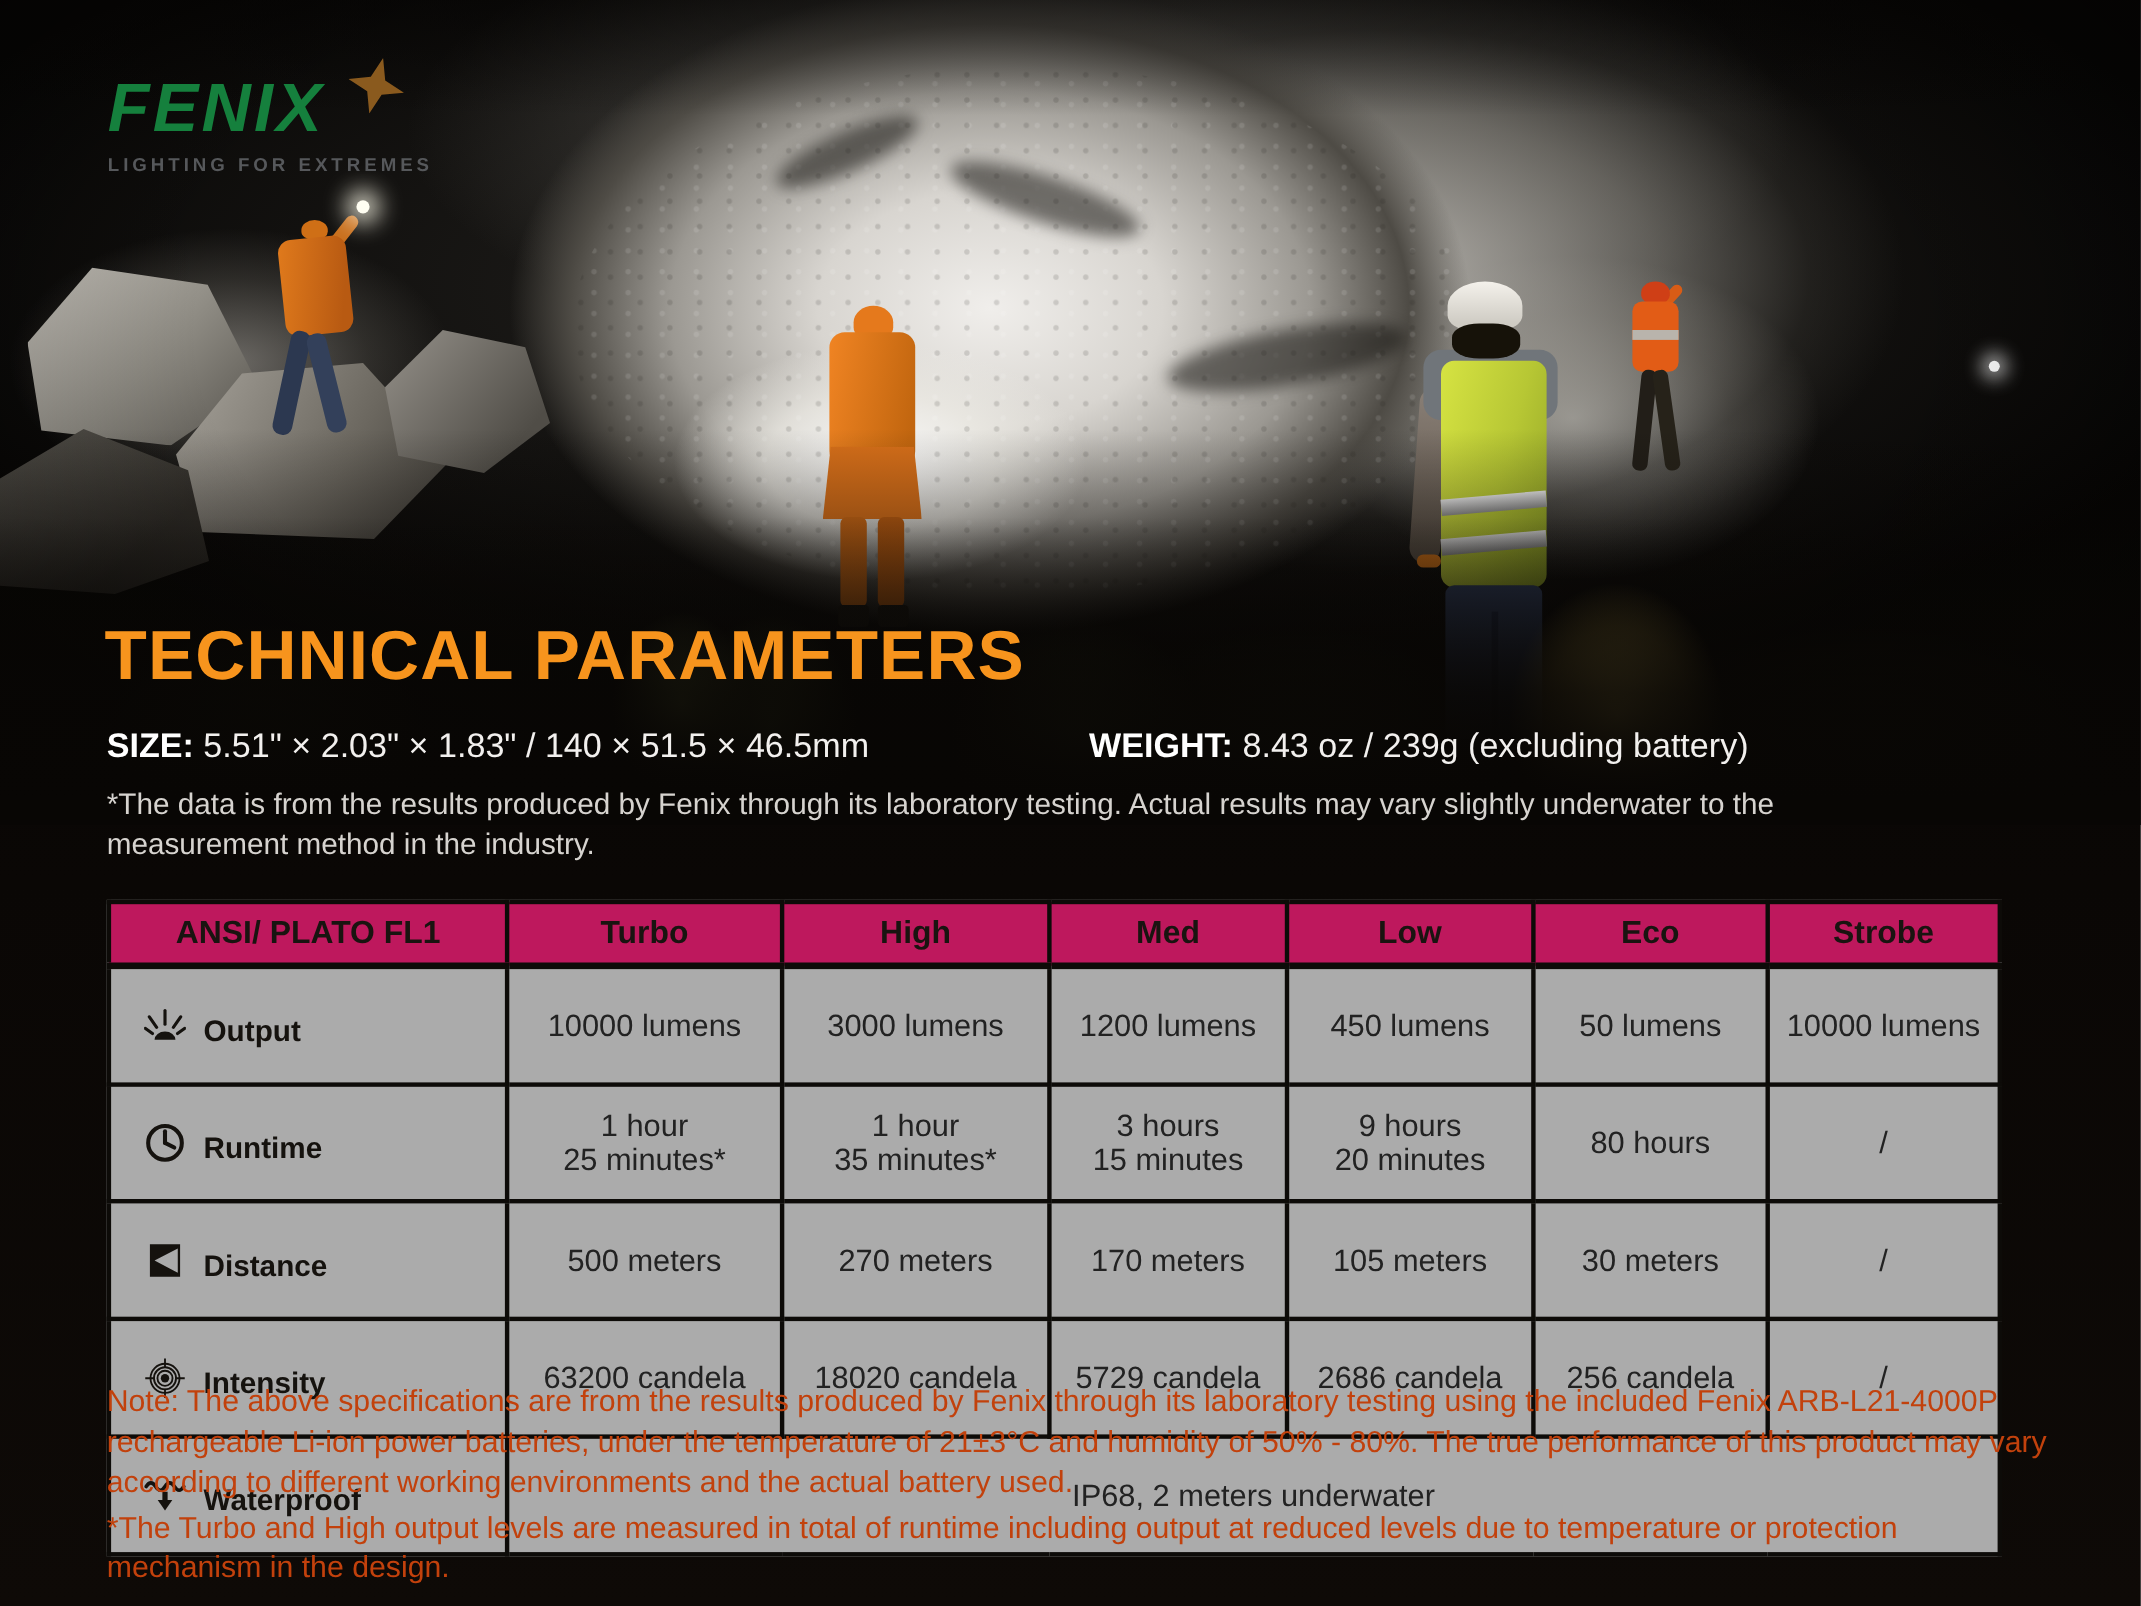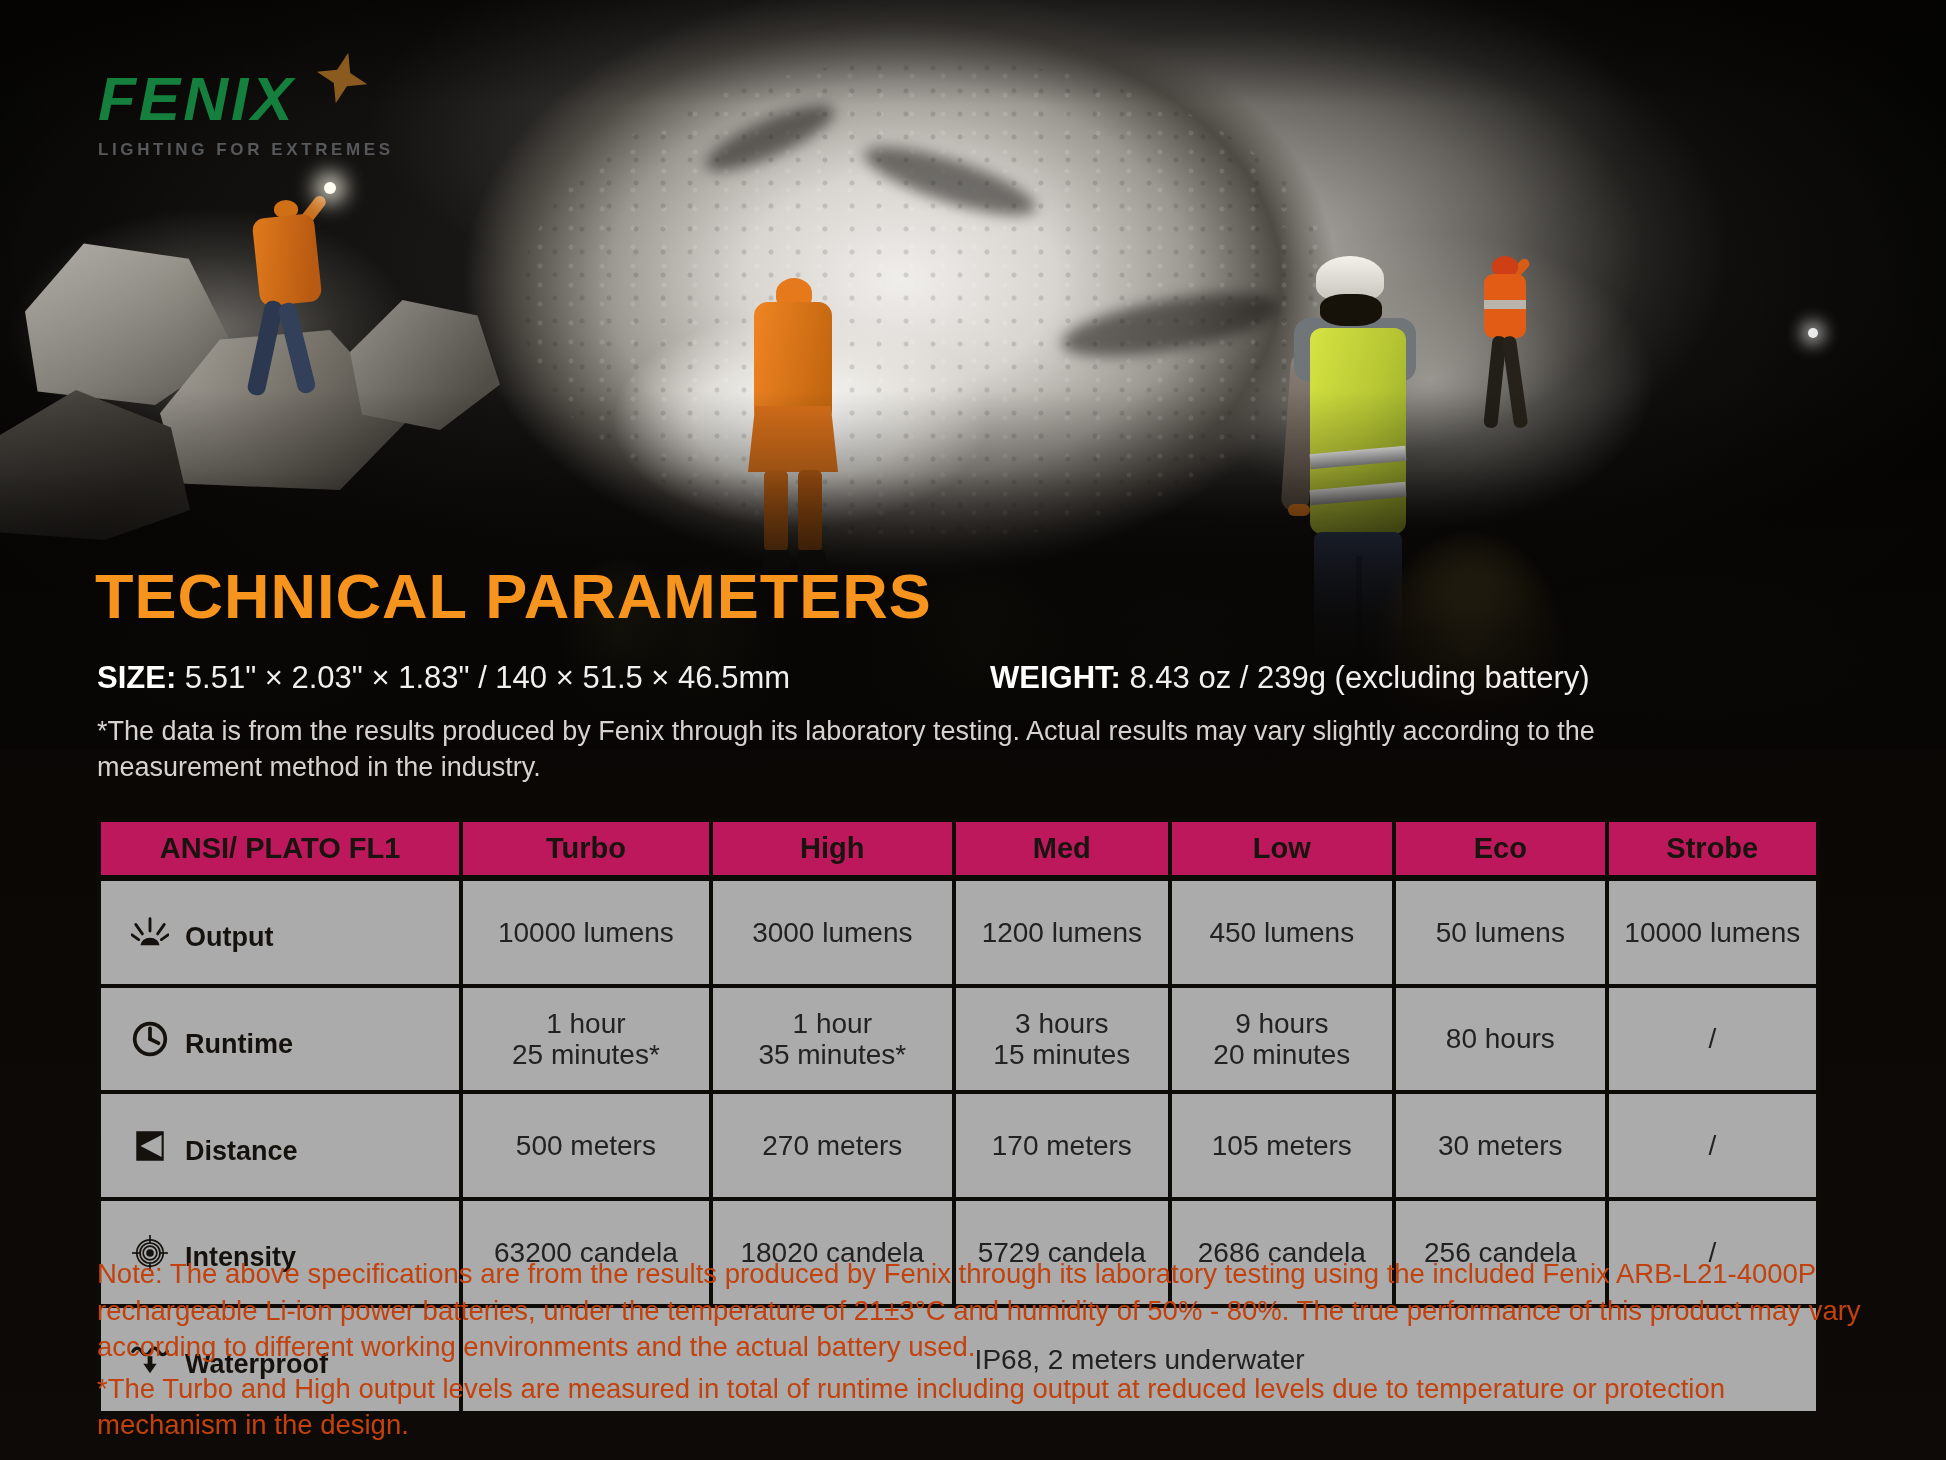--- a/index.html
+++ b/index.html
@@ -259,21 +259,21 @@
   <div class="logo-tagline">LIGHTING FOR EXTREMES</div>
 </div>
 
 <h1 class="page-title">TECHNICAL PARAMETERS</h1>
 
 <div class="spec-line">
   <div class="spec-item"><span class="spec-label">SIZE:</span><span class="spec-value"> 5.51" × 2.03" × 1.83" / 140 × 51.5 × 46.5mm</span></div>
   <div class="spec-item spec-weight"><span class="spec-label">WEIGHT:</span><span class="spec-value"> 8.43 oz / 239g (excluding battery)</span></div>
 </div>
 
-<p class="disclaimer">*The data is from the results produced by Fenix through its laboratory testing. Actual results may vary slightly according to the measurement method in the industry.</p>
+<p class="disclaimer">*The data is from the results produced by Fenix through its laboratory testing. Actual results may vary slightly underwater to the measurement method in the industry.</p>
 
 <table class="spec-table">
   <colgroup>
       <col>
       <col>
       <col>
       <col>
       <col>
       <col>
       <col>

